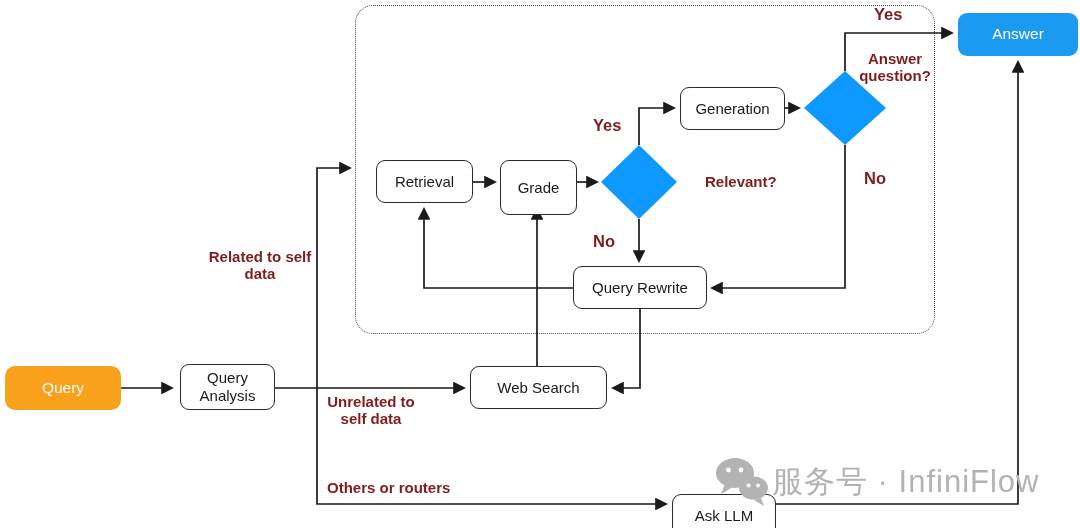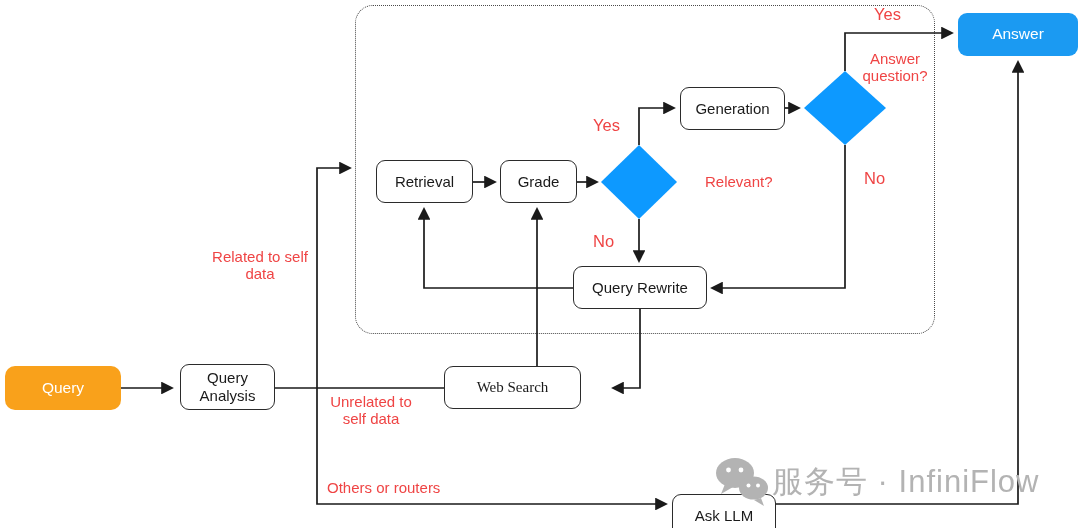--- a/index.html
+++ b/index.html
@@ -49,22 +49,22 @@
   }
   .node.end {
     background: #1B9AF2;
     border: none;
     color: #ffffff;
     font-size: 15.5px;
   }
   .edge-label {
     position: absolute;
     font-size: 15px;
-    font-weight: 400;
-    color: #ef4444;
+    font-weight: 700;
+    color: #7f1d1d;
     white-space: pre-line;
     line-height: 1.15;
     z-index: 2;
   }
   .edge-label.big { font-size: 16.5px; }
   .edge-label.centered { text-align: center; }
   #watermark {
     position: absolute;
     left: 714px; top: 456px;
     display: flex;
@@ -115,27 +115,27 @@
     <polygon points="804,108 845,71 886,108 845,145" fill="#0D99FF"></polygon>
   </svg>
 
   <div class="node start" style="left:5px; top:366px; width:116px; height:44px;">Query</div>
 
   <div class="node" style="left:180px; top:364px; width:95px; height:46px;">Query
 Analysis</div>
 
   <div class="node" style="left:376px; top:160px; width:97px; height:43px;">Retrieval</div>
 
-  <div class="node" style="left:500px; top:160px; width:77px; height:43px;">Grade</div>
+  <div class="node" style="left:500px; top:160px; width:77px; height:55px;">Grade</div>
 
   <div class="node" style="left:680px; top:87px; width:105px; height:43px;">Generation</div>
 
   <div class="node" style="left:573px; top:266px; width:134px; height:43px;">Query Rewrite</div>
 
-  <div class="node" style="left:444px; top:366px; width:137px; height:43px;font-family:Liberation Serif, serif;">Web Search</div>
+  <div class="node" style="left:470px; top:366px; width:137px; height:43px;">Web Search</div>
 
   <div class="node" style="left:672px; top:494px; width:104px; height:44px;">Ask LLM</div>
 
   <div class="node end" style="left:958px; top:13px; width:120px; height:43px;">Answer</div>
 
   <div class="edge-label centered" style="left:320px; top:393px; width:102px;">Unrelated to
 self data</div>
 
   <div class="edge-label centered" style="left:202px; top:248px; width:116px;">Related to self
 data</div>

